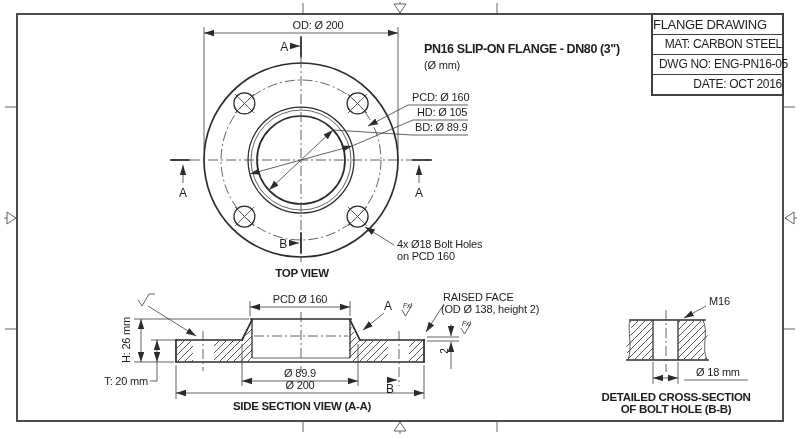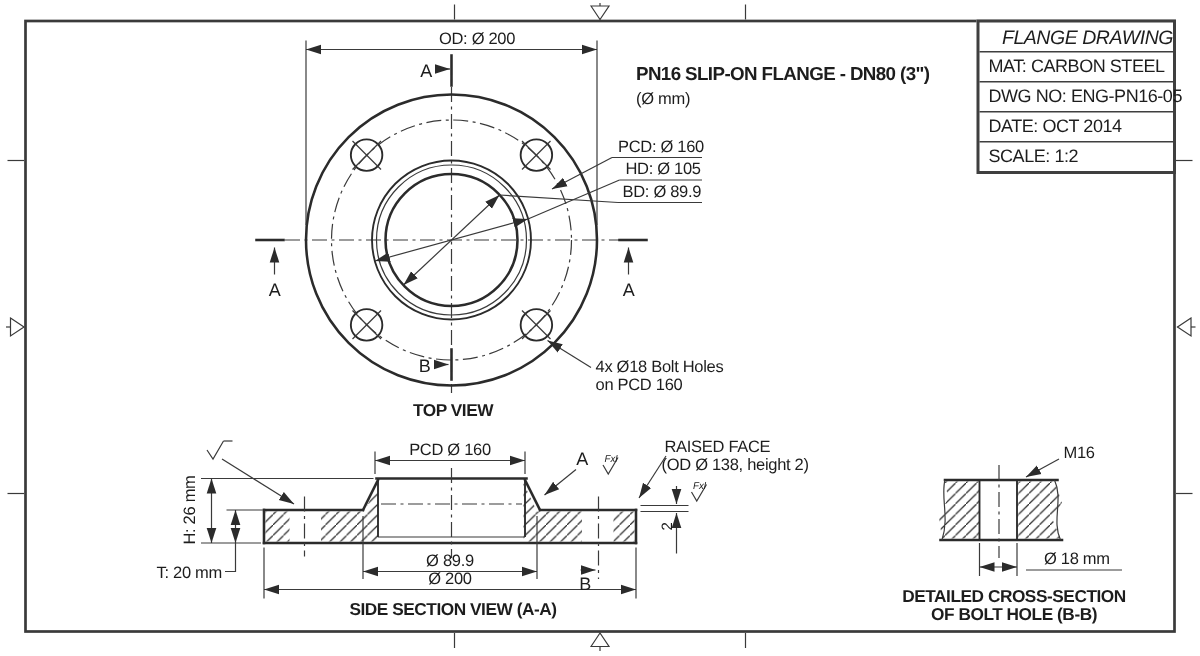--- a/index.html
+++ b/index.html
@@ -24,23 +24,23 @@
   .sm{font-size:10px;}
   .cap{font-size:11.5px;font-weight:700;letter-spacing:-.3px;}
   .h1{font-size:12.5px;font-weight:700;letter-spacing:-.4px;}
   .mk{font-size:12px;}
   .fxl{font-size:6.5px;font-style:italic;letter-spacing:0;}
   
   .tb{position:absolute;left:651px;top:13px;width:133px;background:#fff;
       border:2px solid var(--frame);box-sizing:border-box;z-index:5;}
   .tb-row{height:19px;line-height:19px;border-bottom:1.5px solid var(--frame);
           font-size:12px;color:var(--text);padding-left:6px;white-space:nowrap;
-          letter-spacing:-.3px;}
+          letter-spacing:-.3px;text-align:right;}
   .tb-row:last-child{border-bottom:none;}
-  .tb-center{text-align:right;padding-left:0;font-style:italic;}
+  .tb-center{text-align:left;padding-left:0;}
   .tb-row.first{font-size:13px;}
 </style>
 </head>
 <body>
 
 <div id="stage">
 
 <svg width="800" height="437" viewBox="0 0 800 437">
   <defs>
     <pattern id="hatch" patternUnits="userSpaceOnUse" width="7" height="7">
@@ -303,17 +303,16 @@
 
     <text class="cap" x="676" y="401" text-anchor="middle">DETAILED CROSS-SECTION</text>
     <text class="cap" x="676" y="413" text-anchor="middle">OF BOLT HOLE (B-B)</text>
   </g>
 </svg>
 
   <div class="tb">
     <div class="tb-row tb-center first">FLANGE DRAWING</div>
     <div class="tb-row">MAT: CARBON STEEL</div>
     <div class="tb-row">DWG NO: ENG-PN16-05</div>
-    <div class="tb-row">DATE: OCT 2014</div>
-    <div class="tb-row">SCALE: 1:2</div>
+    <div class="tb-row">DATE: OCT 2016</div>
   </div>
 
 </div>
 
 </body></html>

